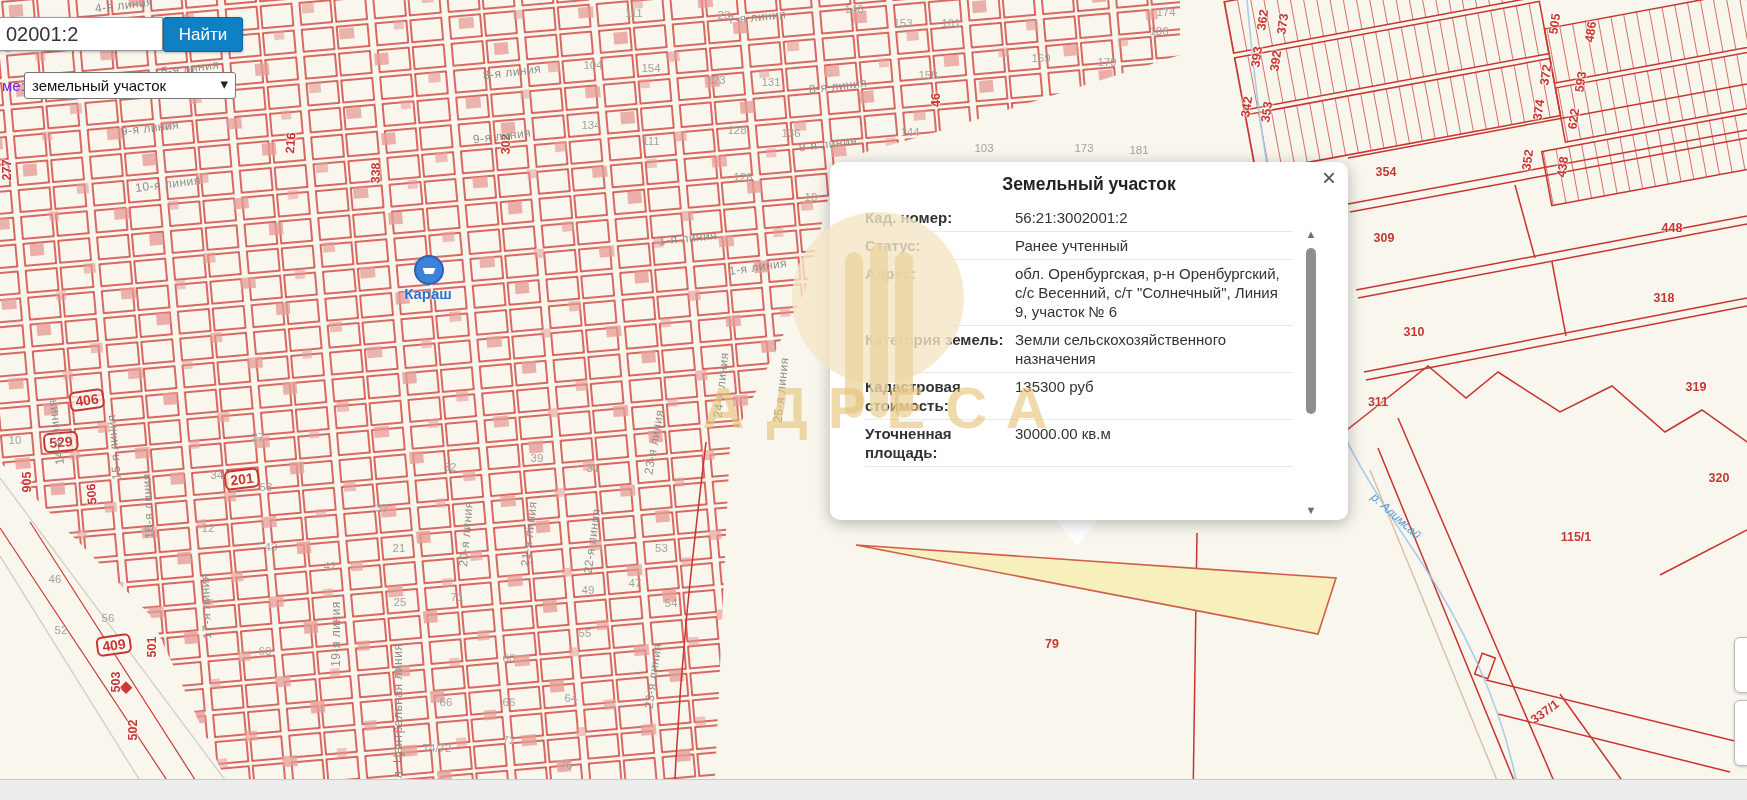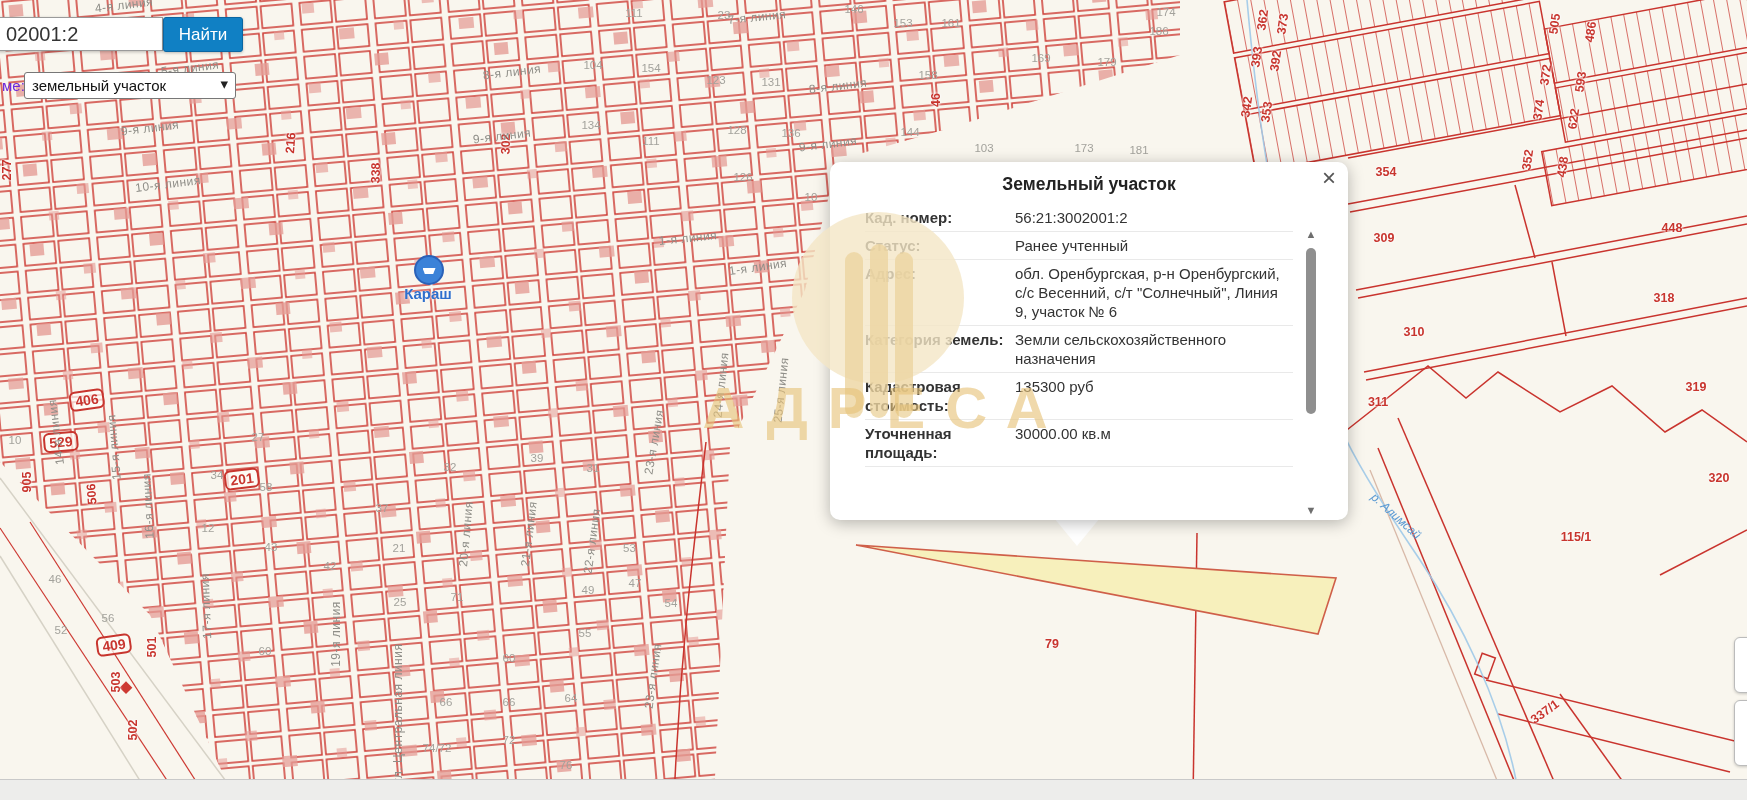--- a/index.html
+++ b/index.html
@@ -218,21 +218,21 @@
       <span class="ml ml-grey" style="left: 509px; top: 659px; transform: translate(-50%, -50%) rotate(0deg);">60</span>
       <span class="ml ml-grey" style="left: 571px; top: 699px; transform: translate(-50%, -50%) rotate(0deg);">64</span>
       <span class="ml ml-grey" style="left: 446px; top: 703px; transform: translate(-50%, -50%) rotate(0deg);">66</span>
       <span class="ml ml-grey" style="left: 509px; top: 703px; transform: translate(-50%, -50%) rotate(0deg);">66</span>
       <span class="ml ml-grey" style="left: 509px; top: 741px; transform: translate(-50%, -50%) rotate(0deg);">72</span>
       <span class="ml ml-grey" style="left: 437px; top: 749px; transform: translate(-50%, -50%) rotate(0deg);">74/72</span>
       <span class="ml ml-grey" style="left: 566px; top: 766px; transform: translate(-50%, -50%) rotate(0deg);">76</span>
       <span class="ml ml-grey" style="left: 593px; top: 469px; transform: translate(-50%, -50%) rotate(0deg);">31</span>
       <span class="ml ml-grey" style="left: 537px; top: 459px; transform: translate(-50%, -50%) rotate(0deg);">39</span>
       <span class="ml ml-grey" style="left: 457px; top: 598px; transform: translate(-50%, -50%) rotate(0deg);">71</span>
-      <span class="ml ml-grey" style="left: 607px; top: 549px; transform: translate(-50%, -50%) rotate(0deg); padding-left: 45px;">53</span>
+      <span class="ml ml-grey" style="left: 639px; top: 549px; transform: translate(-50%, -50%) rotate(0deg); padding-left: 45px;">53</span>
       <span class="ml ml-street" style="left: 124px; top: 5px; transform: translate(-50%, -50%) rotate(-7deg);">4-я линия</span>
       <span class="ml ml-street" style="left: 190px; top: 68px; transform: translate(-50%, -50%) rotate(-7deg);">5-я линия</span>
       <span class="ml ml-street" style="left: 150px; top: 128px; transform: translate(-50%, -50%) rotate(-7deg);">9-я линия</span>
       <span class="ml ml-street" style="left: 168px; top: 184px; transform: translate(-50%, -50%) rotate(-7deg);">10-я линия</span>
       <span class="ml ml-street" style="left: 757px; top: 17px; transform: translate(-50%, -50%) rotate(-6deg);">7-я линия</span>
       <span class="ml ml-street" style="left: 512px; top: 72px; transform: translate(-50%, -50%) rotate(-7deg);">8-я линия</span>
       <span class="ml ml-street" style="left: 838px; top: 86px; transform: translate(-50%, -50%) rotate(-7deg);">8-я линия</span>
       <span class="ml ml-street" style="left: 502px; top: 136px; transform: translate(-50%, -50%) rotate(-7deg);">9-я линия</span>
       <span class="ml ml-street" style="left: 828px; top: 144px; transform: translate(-50%, -50%) rotate(-7deg);">9-я линия</span>
       <span class="ml ml-street" style="left: 688px; top: 238px; transform: translate(-50%, -50%) rotate(-6deg);">1-я линия</span>

